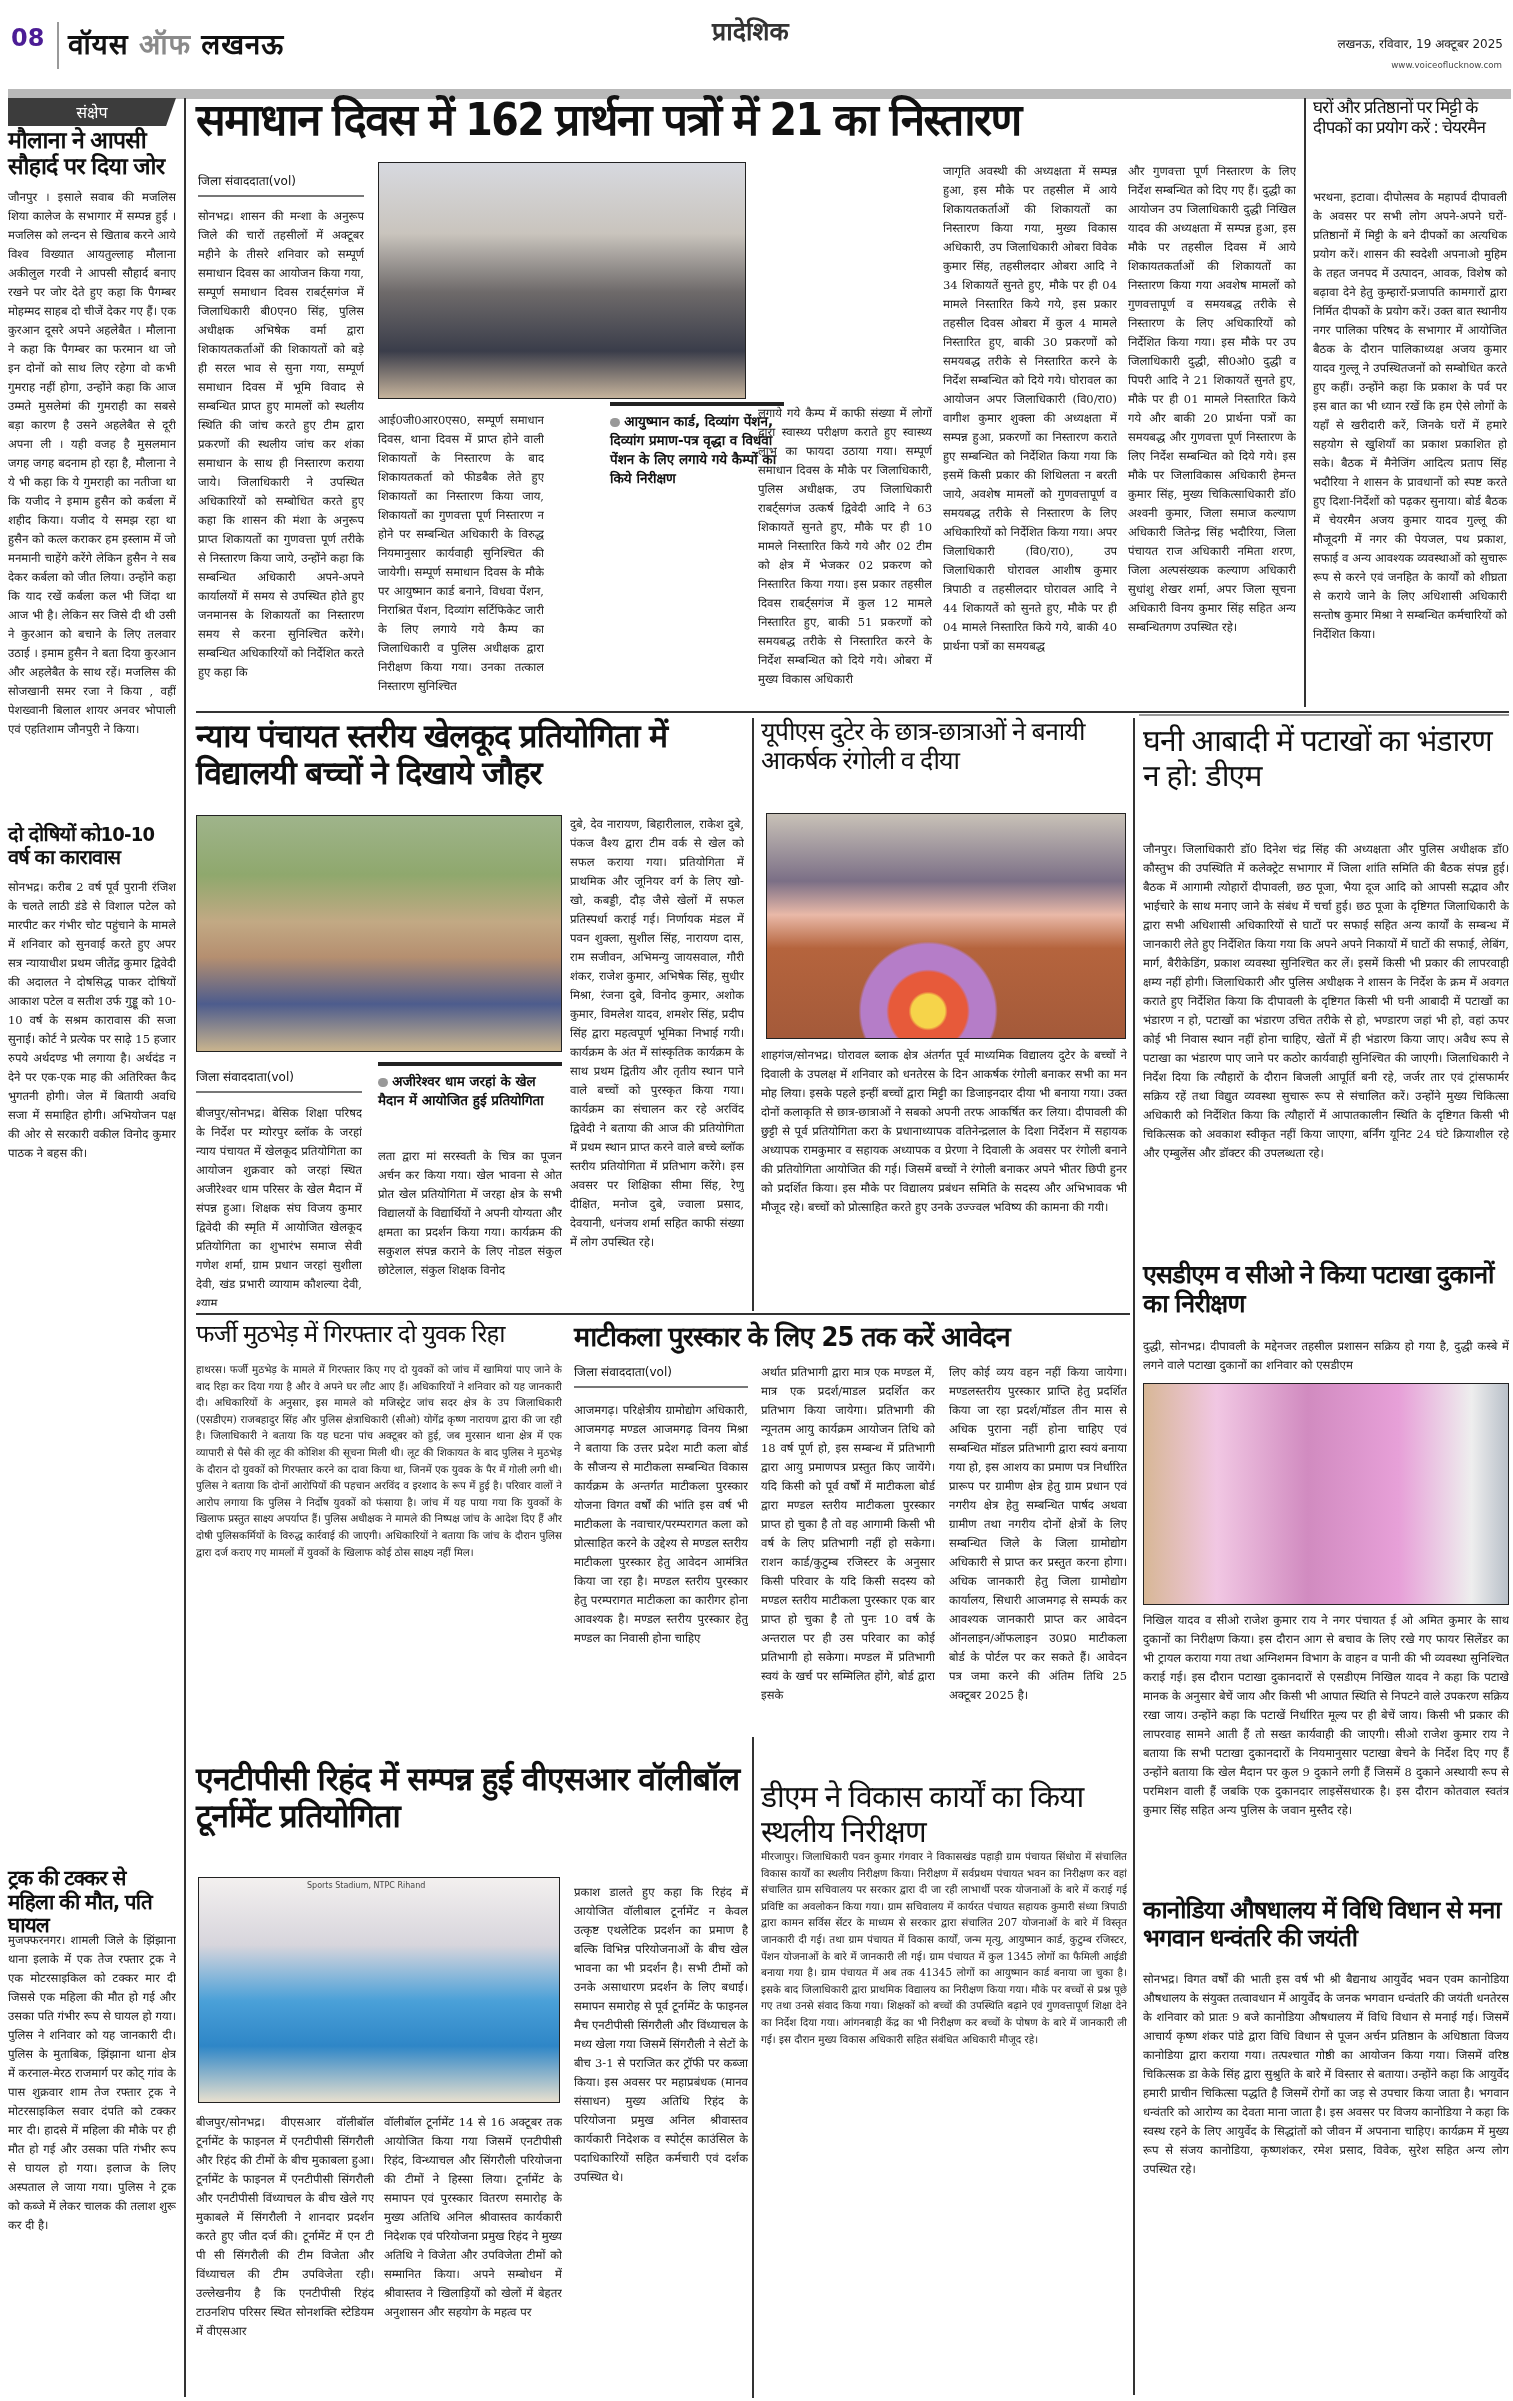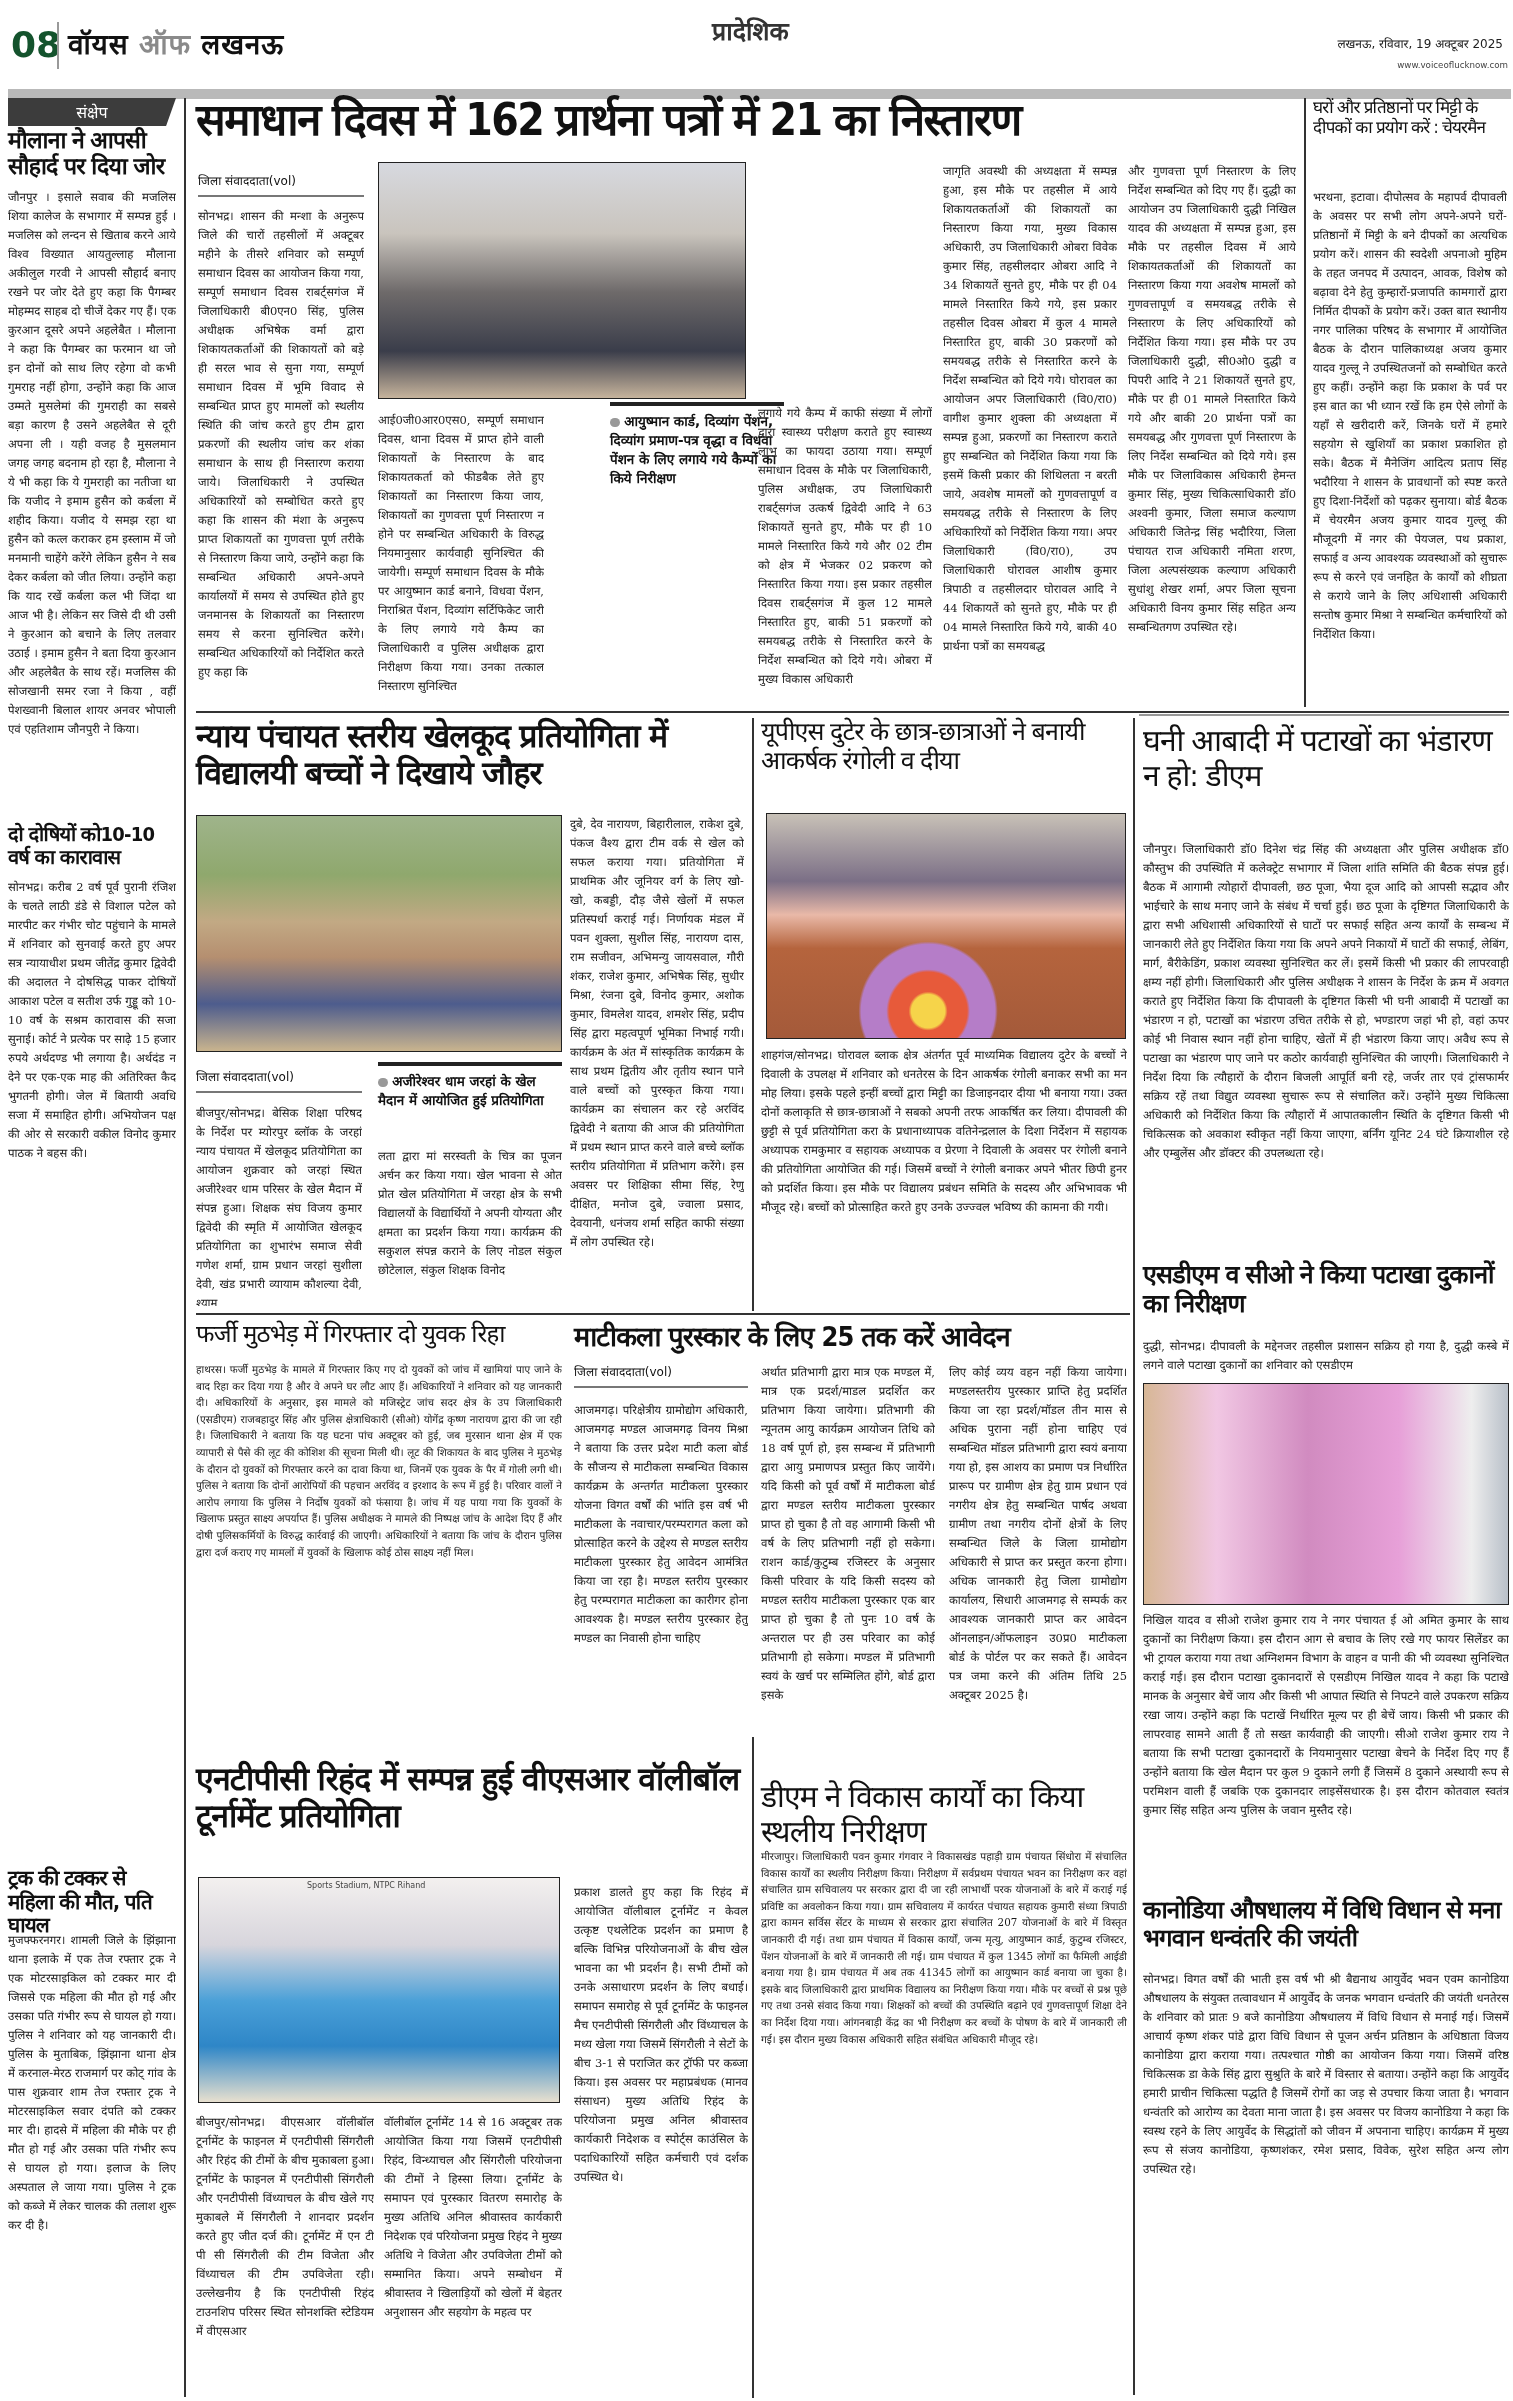--- a/index.html
+++ b/index.html
@@ -1,25 +1,25 @@
 <!DOCTYPE html>
 <html style="font-size:12.7px"><head>
 <meta charset="utf-8">
 <style>
   * { box-sizing: border-box; margin: 0; padding: 0; }
   body { width: 1514px; height: 2401px; background: #fff; color: #111; font-family: "DejaVu Serif", "Liberation Serif", serif; overflow: hidden; position: relative; }
   .abs { position: absolute; }
   .masthead { left: 0; top: 0; width: 1514px; height: 83px; }
-  .page-no { left: 11px; top: 24px; font-family: "DejaVu Sans", sans-serif; font-weight: bold; font-size: 36px; color: #14532d; }
+  .page-no { left: 11px; top: 24px; font-family: "DejaVu Sans", sans-serif; font-weight: bold; font-size: 24px; color: #4c1d95; }
   .mast-sep { left: 57px; top: 22px; width: 1.6px; height: 47px; background: #999; }
   .paper-name { left: 68px; top: 24px; font-family: "DejaVu Sans", sans-serif; font-weight: bold; font-size: 28px; letter-spacing: 0.8px; }
   .paper-name .grey { color: #8a8a8a; }
   .section { left: 712px; top: 12.7px; font-family: "DejaVu Sans", sans-serif; font-weight: bold; font-size: 25px; color: #333; }
   .dateline { right: 11px; top: 35px; font-family: "DejaVu Sans", sans-serif; font-size: 12px; color: #222; }
-  .web { right: 6px; top: 60px; font-family: "DejaVu Sans", sans-serif; font-size: 8.7px; color: #444; text-align: center; }
+  .web { right: 12px; top: 60px; font-family: "DejaVu Sans", sans-serif; font-size: 8.7px; color: #444; text-align: center; }
   .topbar { left: 8px; top: 89px; width: 1503px; height: 9.5px; background: #b9b9b9; }
 
   .vrule { background: #333; width: 2.4px; }
   .hrule { background: #333; height: 2.4px; }
   .thinrule { background: #999; height: 1.6px; }
 
   .head { font-family: "DejaVu Sans Condensed", "DejaVu Sans", sans-serif; font-weight: bold; line-height: 1.15; letter-spacing: -0.8px; }
   .head.light { font-weight: normal; }
   .body-text { font-size: 11.5px; line-height: 19px; text-align: justify; color: #1b1b1b; }
   .byline { font-family: "DejaVu Sans", sans-serif; font-size: 12px; border-bottom: 2.4px solid #777; padding-bottom: 6px; }

